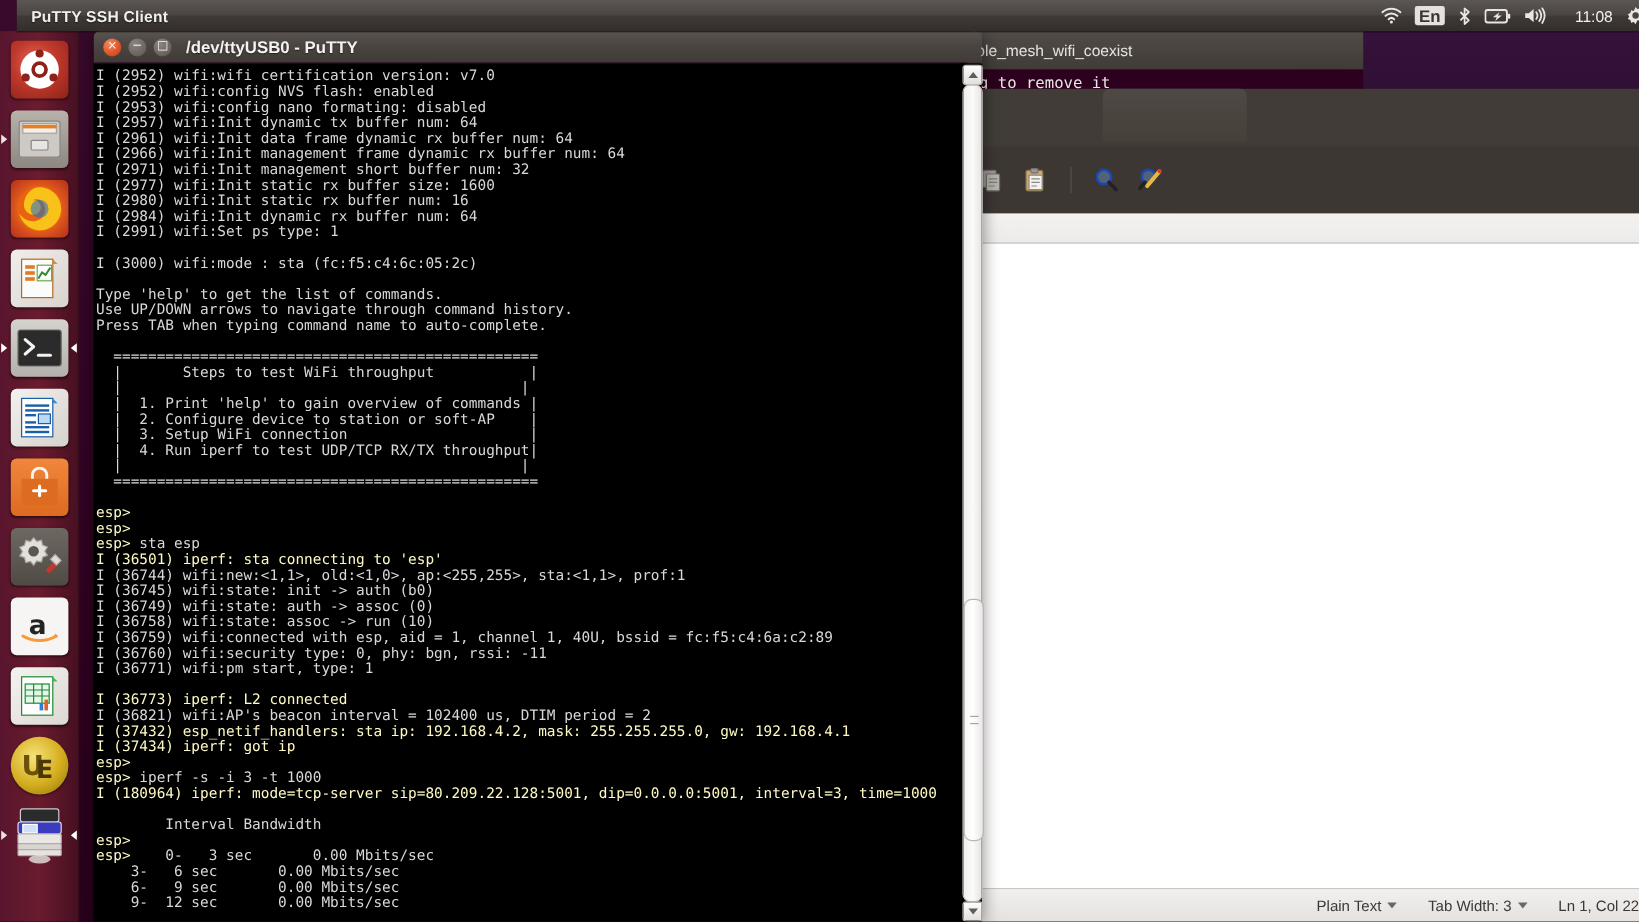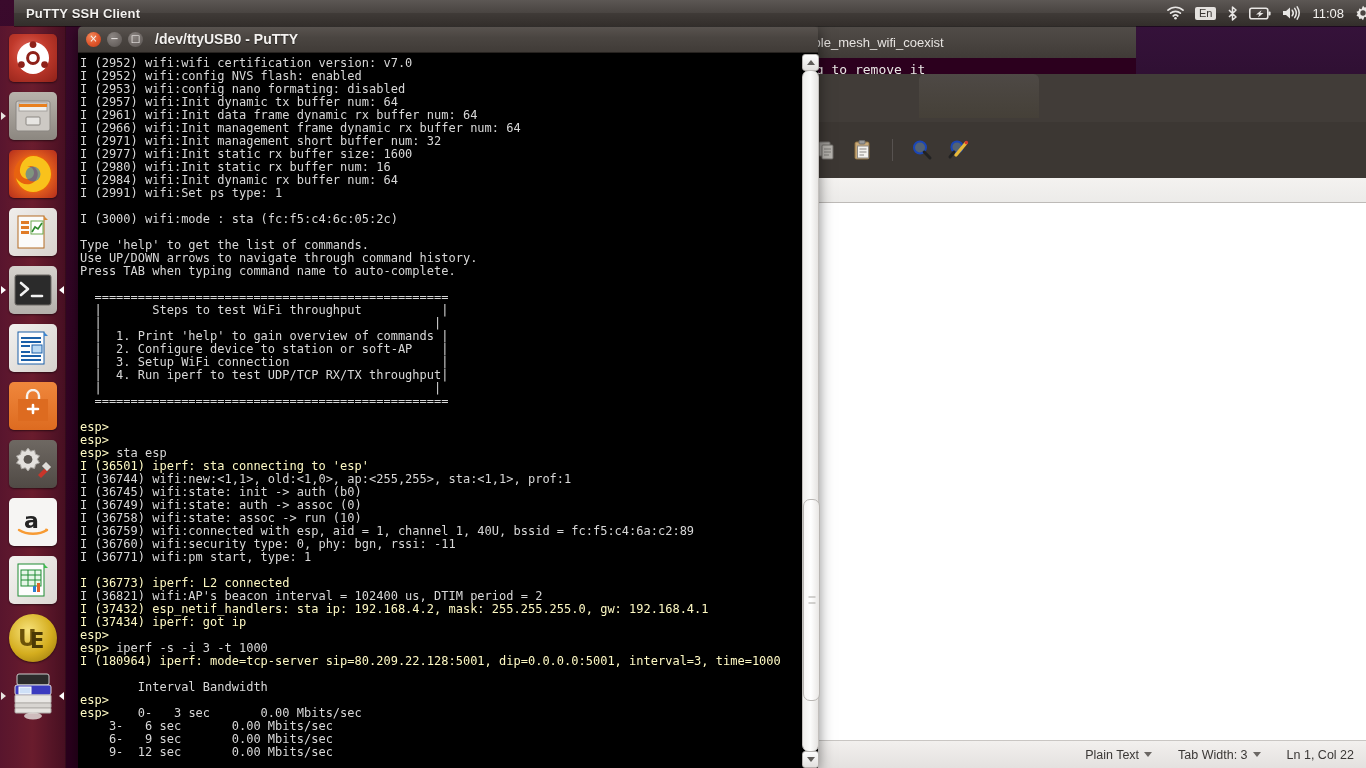--- a/index.html
+++ b/index.html
@@ -33,24 +33,24 @@
     margin-left: 12px;
     letter-spacing: .2px;
     text-shadow: 0 1px 1px rgba(0,0,0,.6);
   }
   #tray {
     margin-left: auto; display: flex; align-items: center;
     gap: 11px; margin-right: 9px; color: #e8e6e4;
   }
   #tray .tray-item { display: flex; align-items: center; line-height: 1; }
   #tray .kbd-ind {
-    font-size: 11px; font-weight: normal; color: #3a3633;
+    font-size: 14px; font-weight: bold; color: #3a3633;
     background: #e4e1de; border-radius: 2px; padding: 1px 4px; text-align: right;
   }
-  #tray .clock { font-size: 13px; color: #f2f0ee; }
+  #tray .clock { font-size: 13px; color: #f2f0ee; margin-left: 12px; }
 
   
   #launcher {
     position: absolute; left: 0; top: 26px;
     width: 65px; height: 742px;
     background: linear-gradient(to right, rgba(90,22,46,.96) 0%, rgba(110,30,46,.93) 50%, rgba(72,16,34,.96) 100%);
     border-right: 1px solid rgba(0,0,0,.4);
     z-index: 80;
     padding-top: 3px;
   }
@@ -140,21 +140,21 @@
   #bg-win-body .body-topline {
     height: 24px;
     background: linear-gradient(to bottom,#f4f2f0 0%,#ecebe9 100%);
     border-bottom:1px solid #bdbab7;
   }
   #bg-statusbar {
     position:absolute; left:0; bottom:0; width:560px; height:28px;
     background: linear-gradient(to bottom,#f2f0ee 0%,#e4e1df 100%);
     border-top:1px solid #c9c6c3;
     display:flex; align-items:center; justify-content:flex-end;
-    gap:26px; padding-right:12px; box-sizing:border-box;
+    gap:26px; padding-right:0; box-sizing:border-box;
     font-size:12.5px; color:#3b3836;
   }
   #bg-statusbar .sb-item { display:flex; align-items:center; gap:5px; }
   .caret-down { width:0;height:0;border-left:4px solid transparent;border-right:4px solid transparent;border-top:5px solid #6b6764; }
 
   
   #bg-purple {
     position:absolute; left:1120px; top:26px; width:246px; height:70px;
     background: linear-gradient(to bottom,#35123a 0%,#2d0f30 100%);
     z-index: 8;

